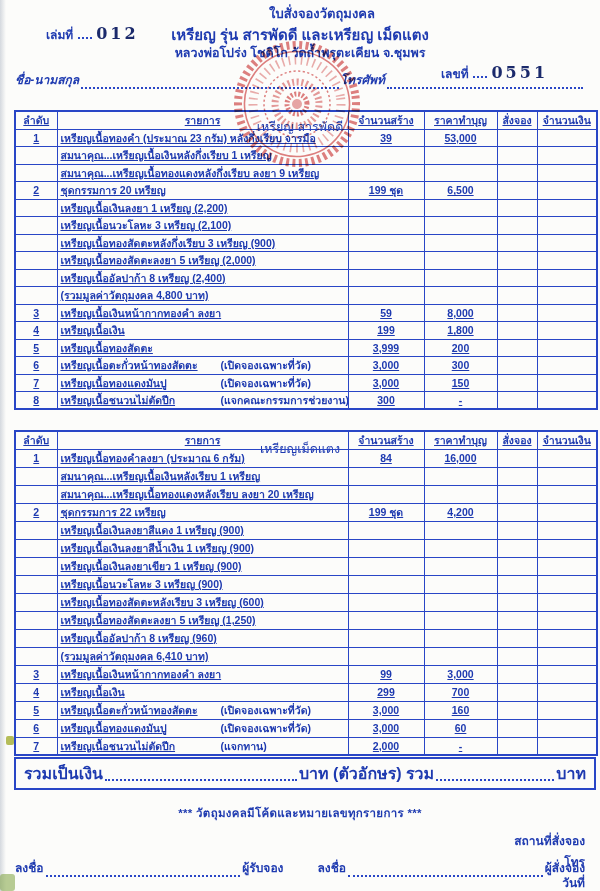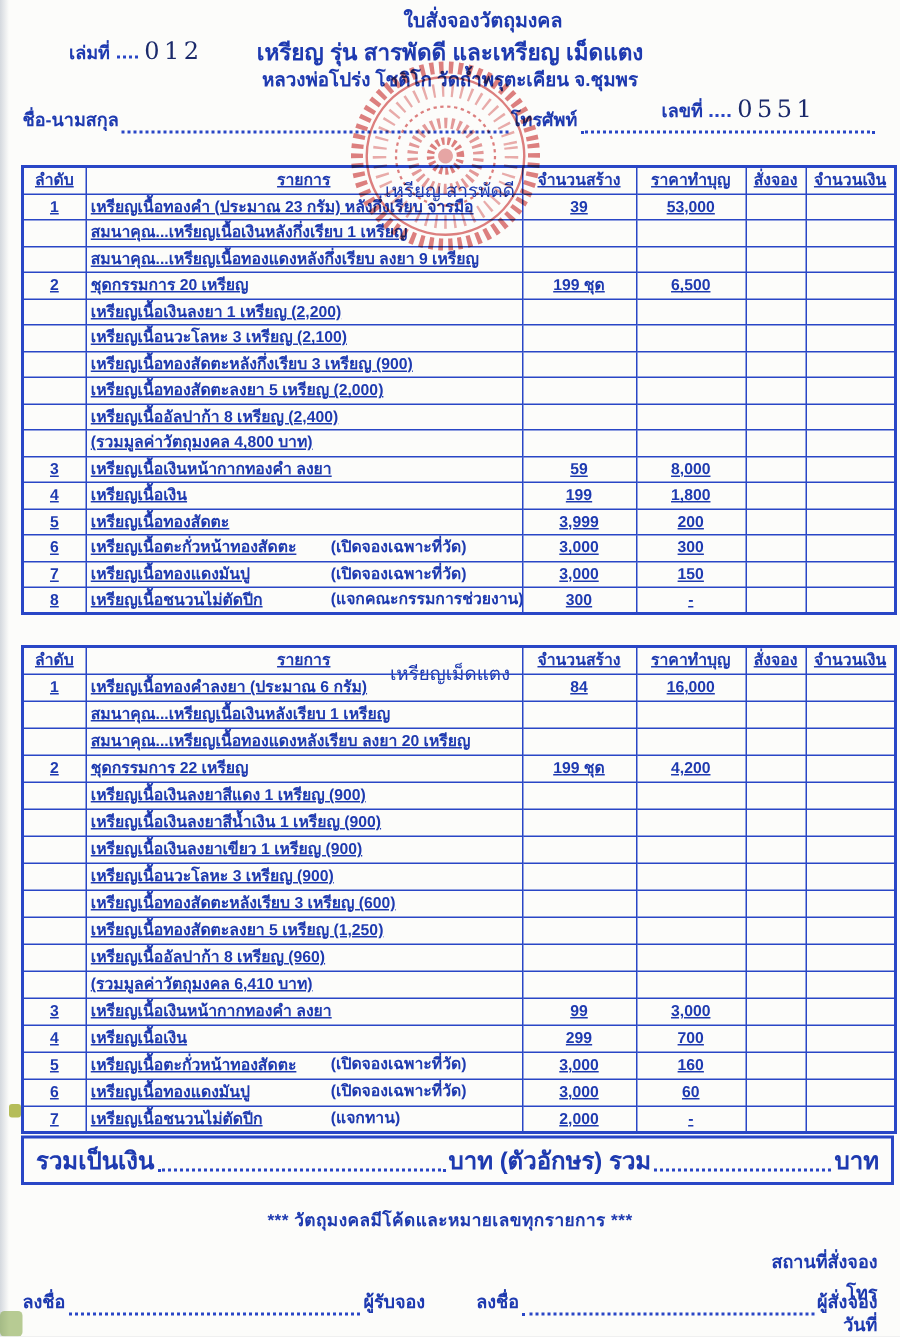--- a/index.html
+++ b/index.html
@@ -17,21 +17,21 @@
   .abs{position:absolute;}
   .ctr{left:0; right:0; text-align:center;}
 
   .form-title{top:3px; font-size:13px; font-weight:bold;margin-left:44px;}
   .series-line{top:23px; font-size:15px; font-weight:bold;}
   .temple-line{top:43px; font-size:12.5px; font-weight:bold;}
 
   .serial-label{font-size:12px; font-weight:bold;}
   .serial-num{
     font-family:"DejaVu Serif","Liberation Serif",serif;
-    font-weight:normal; font-size:16px; color:#1b2a6b; letter-spacing:3px;
+    font-weight:bold; font-size:16px; color:#1b2a6b; letter-spacing:3px;
   }
   .mini-dots{display:inline-block; width:14px; height:11px;
     border-bottom:2px dotted #2946c6; vertical-align:baseline;}
 
   .fill-row{display:flex; align-items:flex-end; font-size:12px; font-weight:bold;}
   .dots{flex:1; border-bottom:2px dotted #2946c6; height:13px; margin:0 2px;}
 
   .section-title{font-size:12.5px; font-weight:normal;margin-top:27px;}
 
   table.sheet{
@@ -90,21 +90,21 @@
   <div class="abs ctr series-line">เหรียญ รุ่น สารพัดดี และเหรียญ เม็ดแตง</div>
 
   <div class="abs" style="left:441px; top:24px;margin-top:39px;">
     <span class="serial-label">เลขที่</span>
     <span class="mini-dots"></span>
     <span class="serial-num">0551</span>
   </div>
 
   <div class="abs ctr temple-line">หลวงพ่อโปร่ง โชติโก  วัดถ้ำพรุตะเคียน จ.ชุมพร</div>
 
-  <div class="abs fill-row" style="left:15px; top:70px; width:570px;">
+  <div class="abs fill-row" style="left:15px; top:70px; width:570px;font-style:italic;">
     <span>ชื่อ-นามสกุล</span>
     <span class="dots" style="flex:2.1;"></span>
     <span>โทรศัพท์</span>
     <span class="dots" style="flex:1.6;"></span>
   </div>
 
   <div class="abs ctr section-title" style="top:90px;">เหรียญ สารพัดดี</div>
 
   <table class="sheet abs" id="table1" style="left:14px; top:110px;">
     <colgroup>

